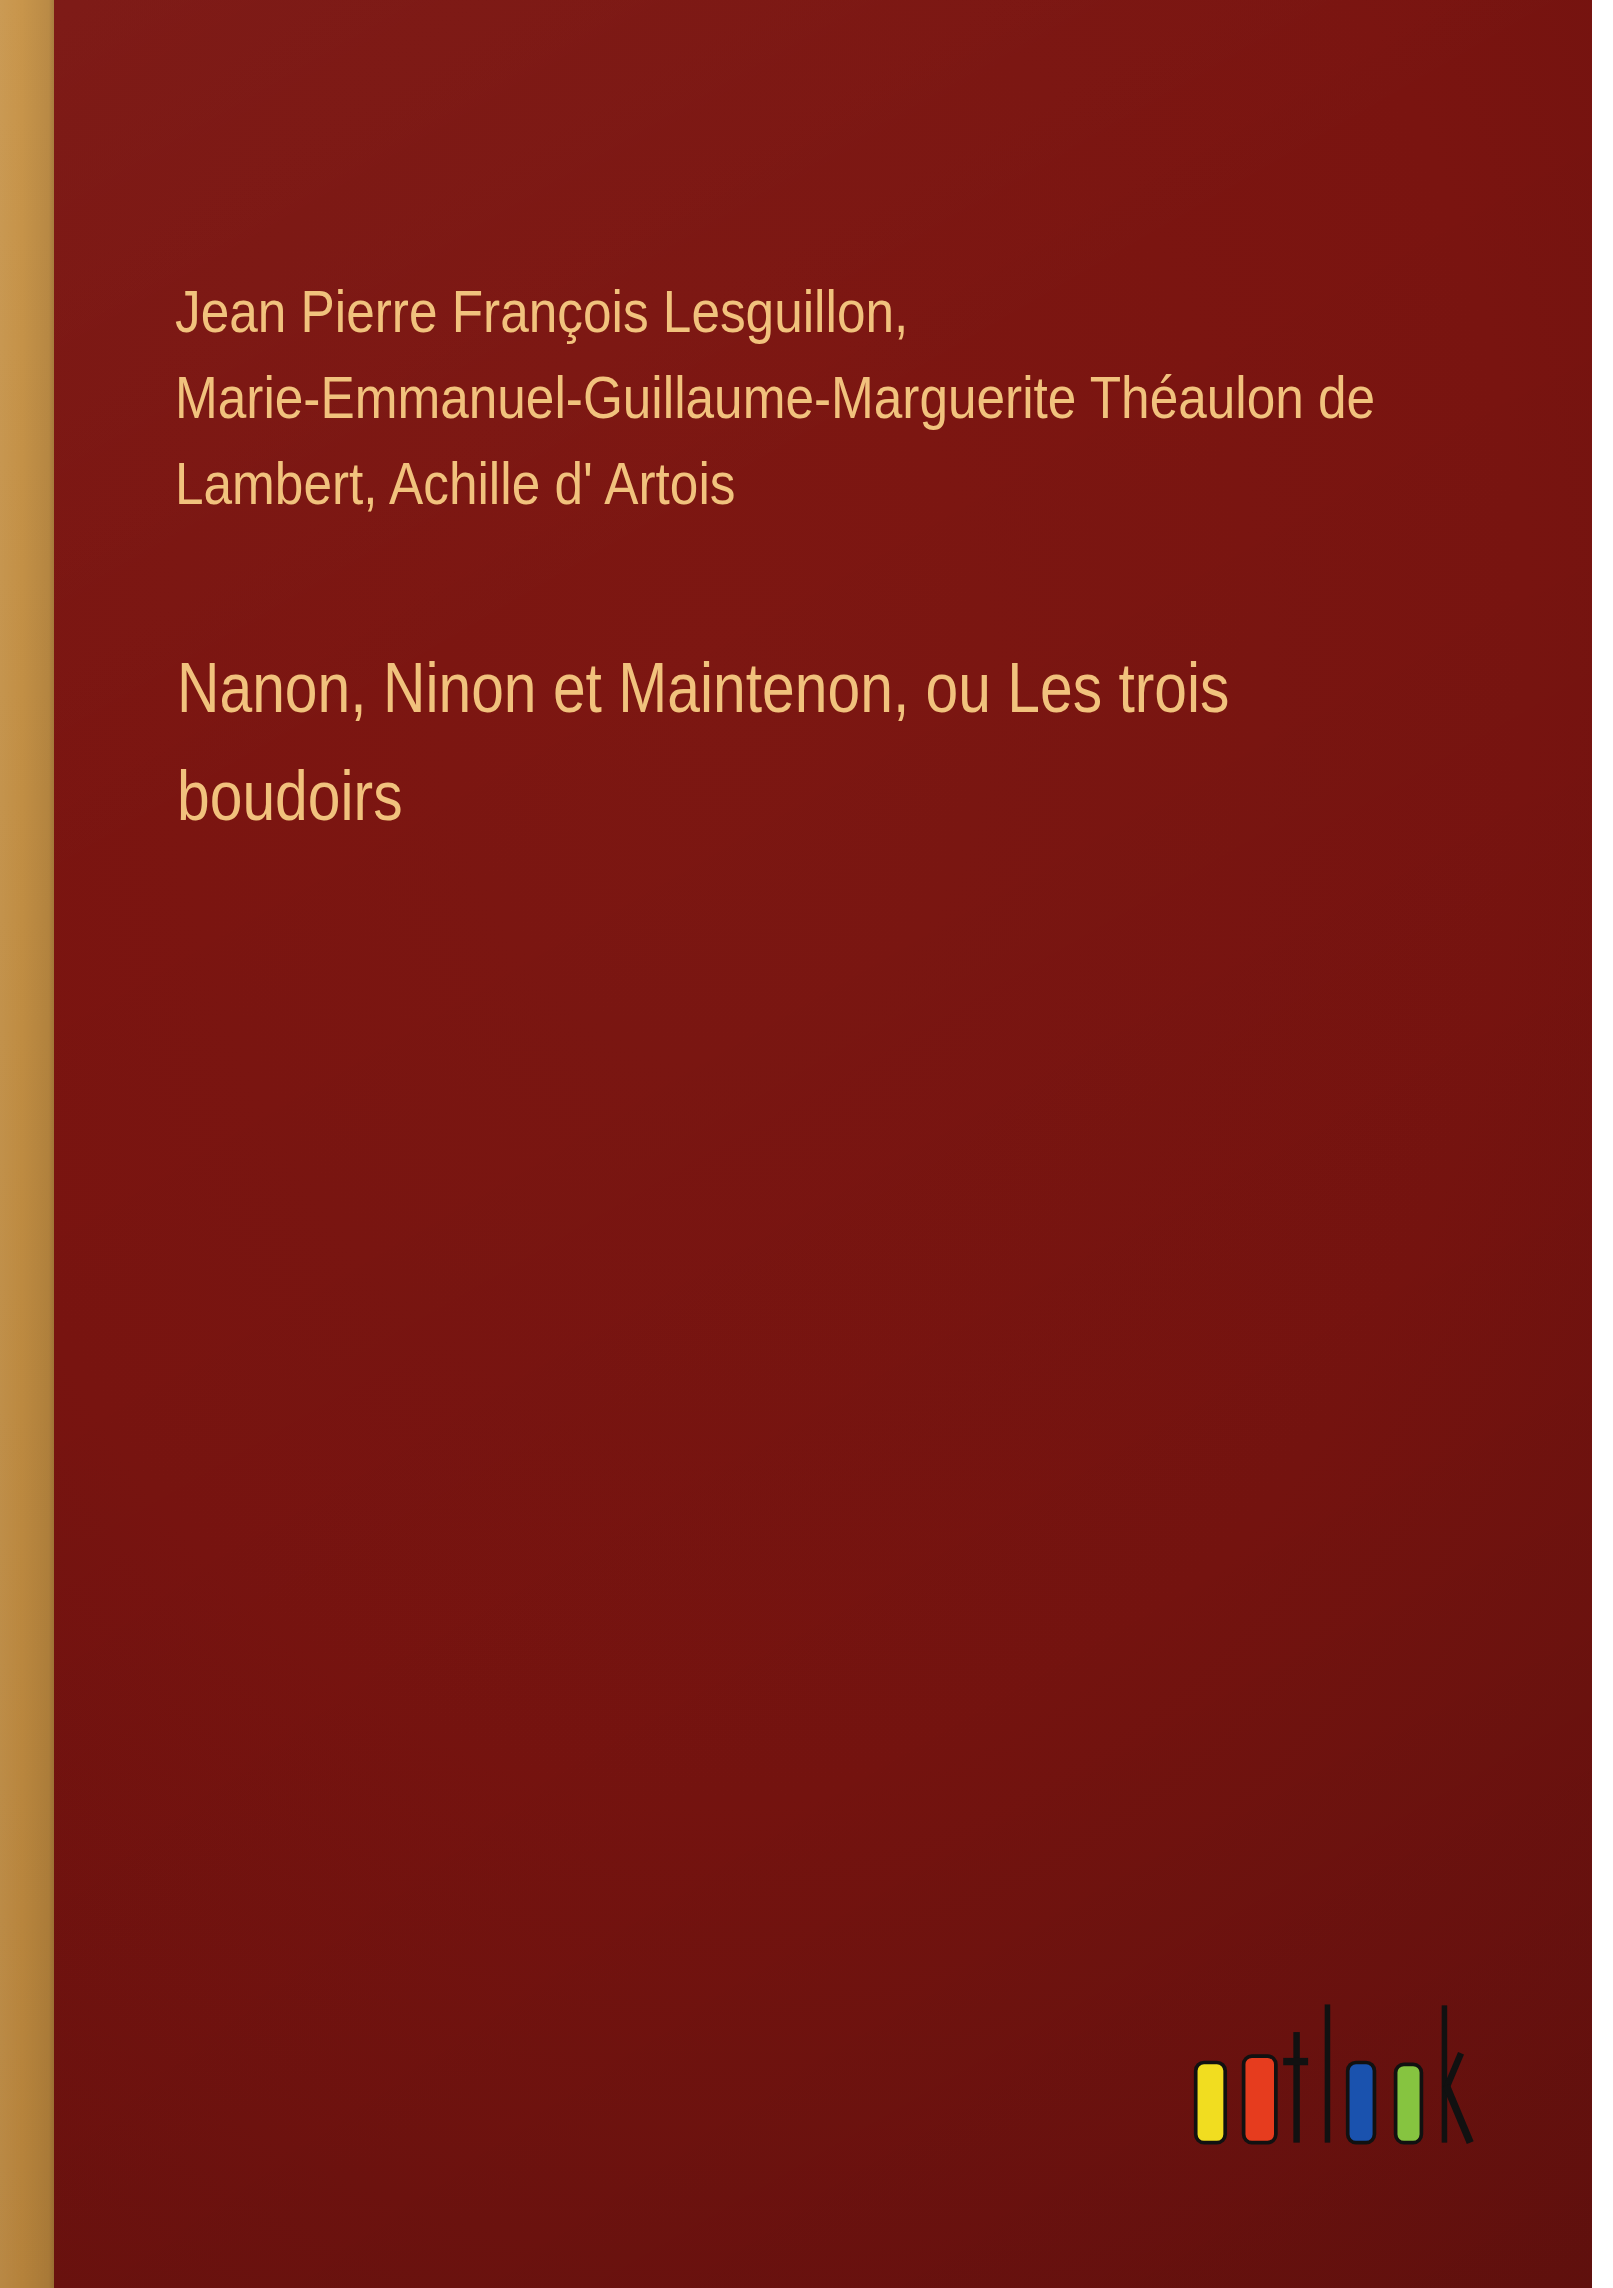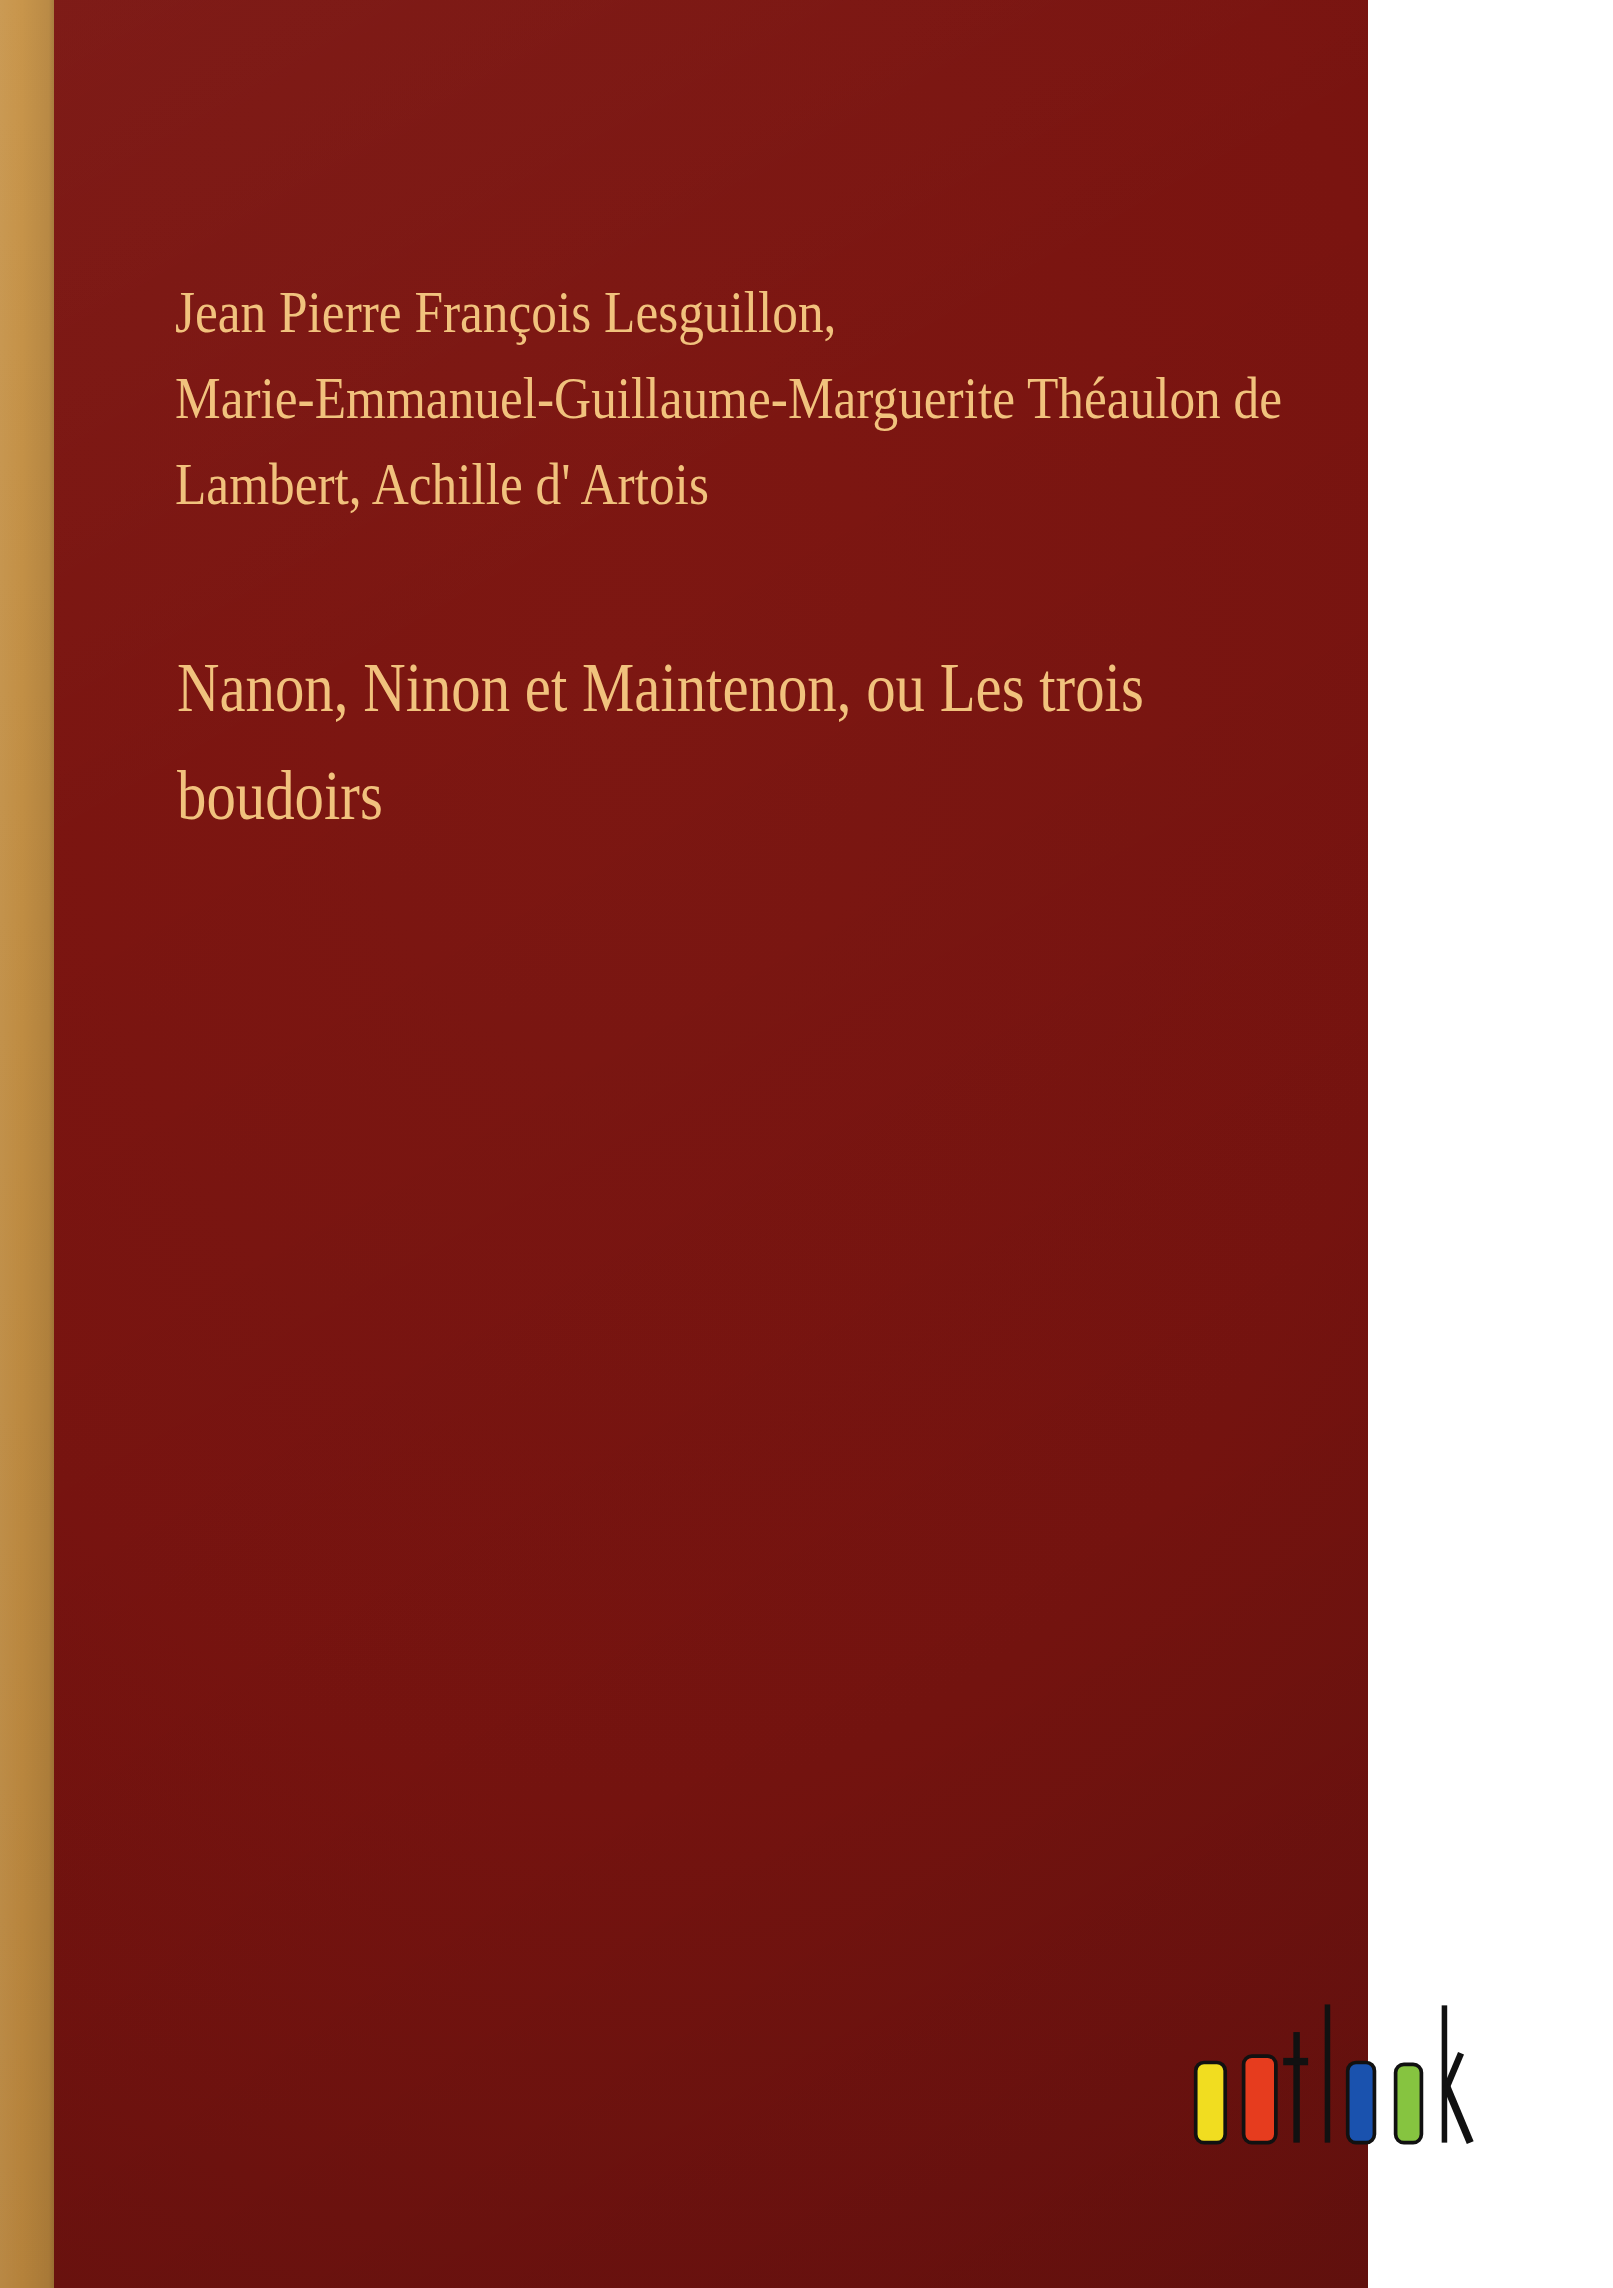--- a/index.html
+++ b/index.html
@@ -3,26 +3,25 @@
 <meta charset="utf-8">
 <style>
   html, body { margin: 0; padding: 0; }
   body {
     width: 1613px; height: 2289px;
     font-family: "Liberation Sans", sans-serif;
     overflow: hidden;
   }
   .cover {
     position: relative;
-    width: 1368px; height: 2289px;
+    width: 1592px; height: 2289px;
     background:
       linear-gradient(150deg, rgba(255,255,255,0.03) 0%, rgba(0,0,0,0) 30%, rgba(0,0,0,0.05) 70%, rgba(0,0,0,0.12) 100%),
       radial-gradient(ellipse 1477px 2030px at 45% 30%, #7d1712 0%, #7a1410 55%, #6c120f 100%);
     background-color: #7a1410;
-    font-family: Liberation Serif, serif;
   }
   .spine {
     position: absolute;
     left: 0; top: 0; bottom: 0;
     width: 54px;
     background:
       linear-gradient(90deg, rgba(255,255,255,0.05) 0%, rgba(0,0,0,0) 40%, rgba(0,0,0,0.07) 90%, rgba(0,0,0,0.16) 100%),
       linear-gradient(180deg, #c8954b 0%, #bf8c42 45%, #b5823b 100%);
   }
   .author {

